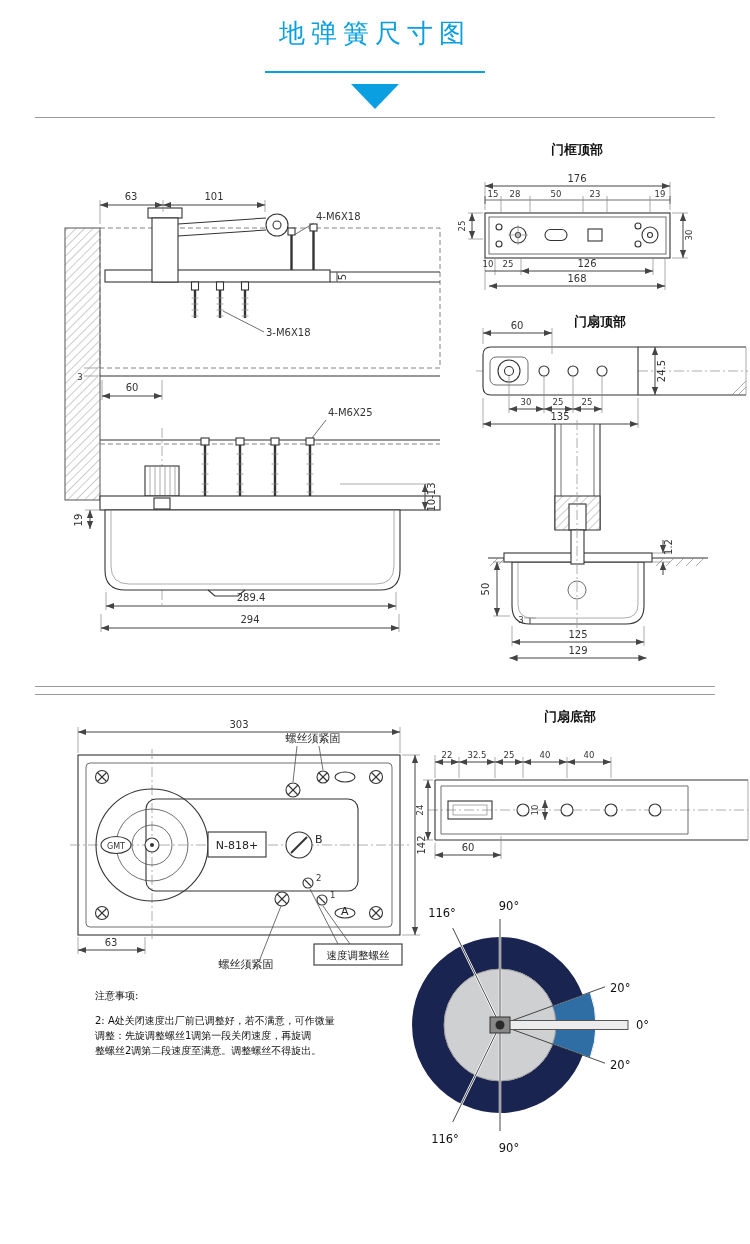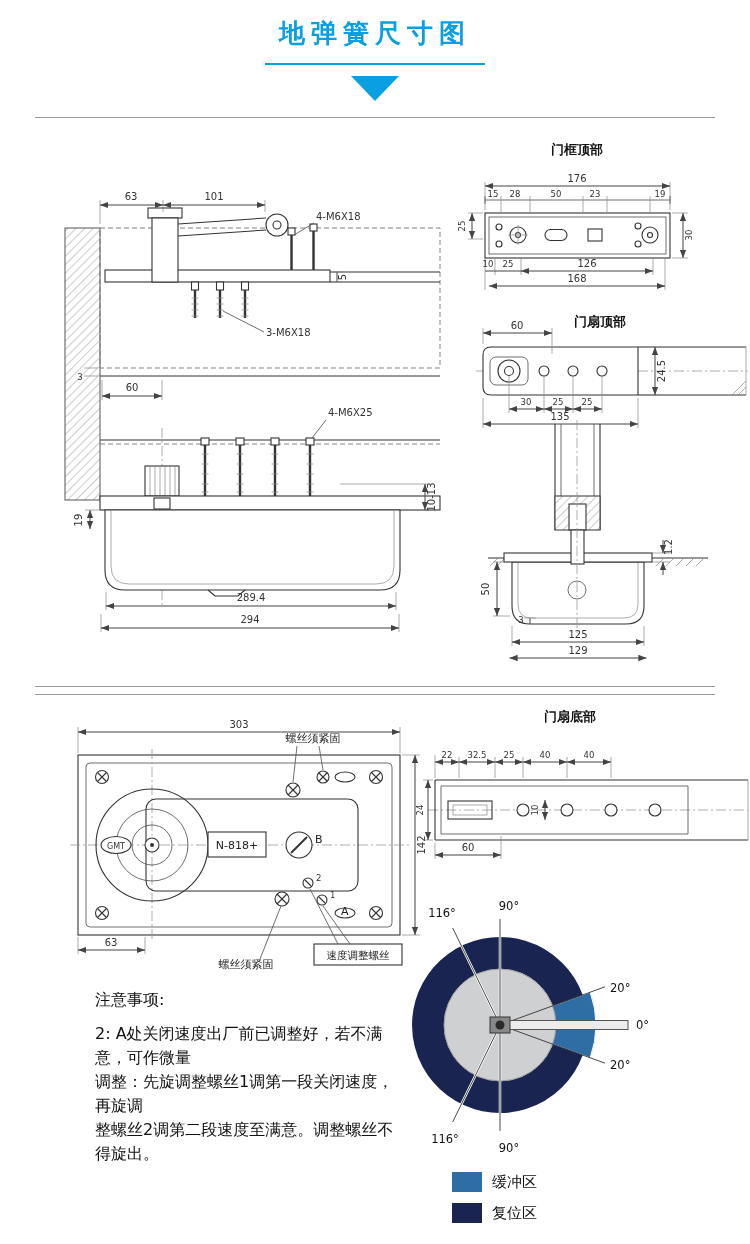--- a/index.html
+++ b/index.html
@@ -1,38 +1,38 @@
 <!DOCTYPE html>
 <html><head>
 <meta charset="utf-8">
 <style>
   html,body{margin:0;padding:0;background:#fff}
   .page{position:relative;width:750px;height:1244px;background:#fff;overflow:hidden;
         font-family:"DejaVu Sans","Liberation Sans",sans-serif;--accent:#0a9fe0}
   .header{position:absolute;top:16px;left:0;width:100%;text-align:center}
-  .title{display:inline-block;margin:0;font-size:26px;font-weight:bold;color:var(--accent);
-         letter-spacing:6px;padding:0 14px 12px;border-bottom:2px solid var(--accent)}
+  .title{display:inline-block;margin:0;font-size:26px;font-weight:normal;color:var(--accent);
+         letter-spacing:6px;padding:0 14px 20px;border-bottom:2px solid var(--accent)}
   .title-arrow{width:0;height:0;border-left:24px solid transparent;border-right:24px solid transparent;
                border-top:25px solid var(--accent);margin:11px auto 0}
   .hr{position:absolute;left:35px;width:680px;height:1px;background:#9a9a9a}
   svg{position:absolute;overflow:visible}
   svg text{font-family:"DejaVu Sans","Liberation Sans",sans-serif}
   .dim{font-size:10px;fill:#333}
   .sm{font-size:8.5px;fill:#333}
   .lb{font-size:11px;fill:#222}
   .vt{font-size:13px;font-weight:bold;fill:#111}
   .alab{font-size:11.5px;fill:#111}
   .d{stroke:#444;stroke-width:1;fill:none}
   .s{stroke:#333;stroke-width:1.1;fill:none}
   .sw{stroke:#333;stroke-width:1.1;fill:#fff}
   .t{stroke:#888;stroke-width:.7;fill:none}
   .t2{stroke:#555;stroke-width:.85;fill:none}
   .dash{stroke:#777;stroke-width:.9;fill:none;stroke-dasharray:5 3}
   .cl{stroke:#999;stroke-width:.8;fill:none;stroke-dasharray:10 3 2 3}
-  .notes{position:absolute;left:95px;top:988px;width:308px;font-size:16px;color:#111;line-height:1.5}
+  .notes{position:absolute;left:95px;top:988px;width:308px;font-size:10px;color:#111;line-height:1.5}
   .notes p{margin:0 0 10px;white-space:pre-line}
   .legend{position:absolute;left:452px;top:1172px}
   .legend-row{display:flex;align-items:center;margin-bottom:11px}
   .legend-swatch{width:30px;height:20px;margin-right:10px}
   .legend-label{font-size:15px;color:#111}
 </style>
 </head>
 <body>
 
 <div class="page" style="--accent: #0a9fe0;">
@@ -505,24 +505,14 @@
     </g>
   </svg>
 
   <div class="notes">
     <p class="nh">注意事项:</p>
     <p>2: A处关闭速度出厂前已调整好，若不满意，可作微量
     调整：先旋调整螺丝1调第一段关闭速度，再旋调
     整螺丝2调第二段速度至满意。调整螺丝不得旋出。</p>
   </div>
 
-  <div class="legend">
-    <div class="legend-row">
-      <div class="legend-swatch" style="background: rgb(47, 110, 165);"></div>
-      <div class="legend-label">缓冲区</div>
-    </div>
-    <div class="legend-row">
-      <div class="legend-swatch" style="background: rgb(26, 36, 80);"></div>
-      <div class="legend-label">复位区</div>
-    </div>
-  </div>
 
 </div>
 
 </body></html>

